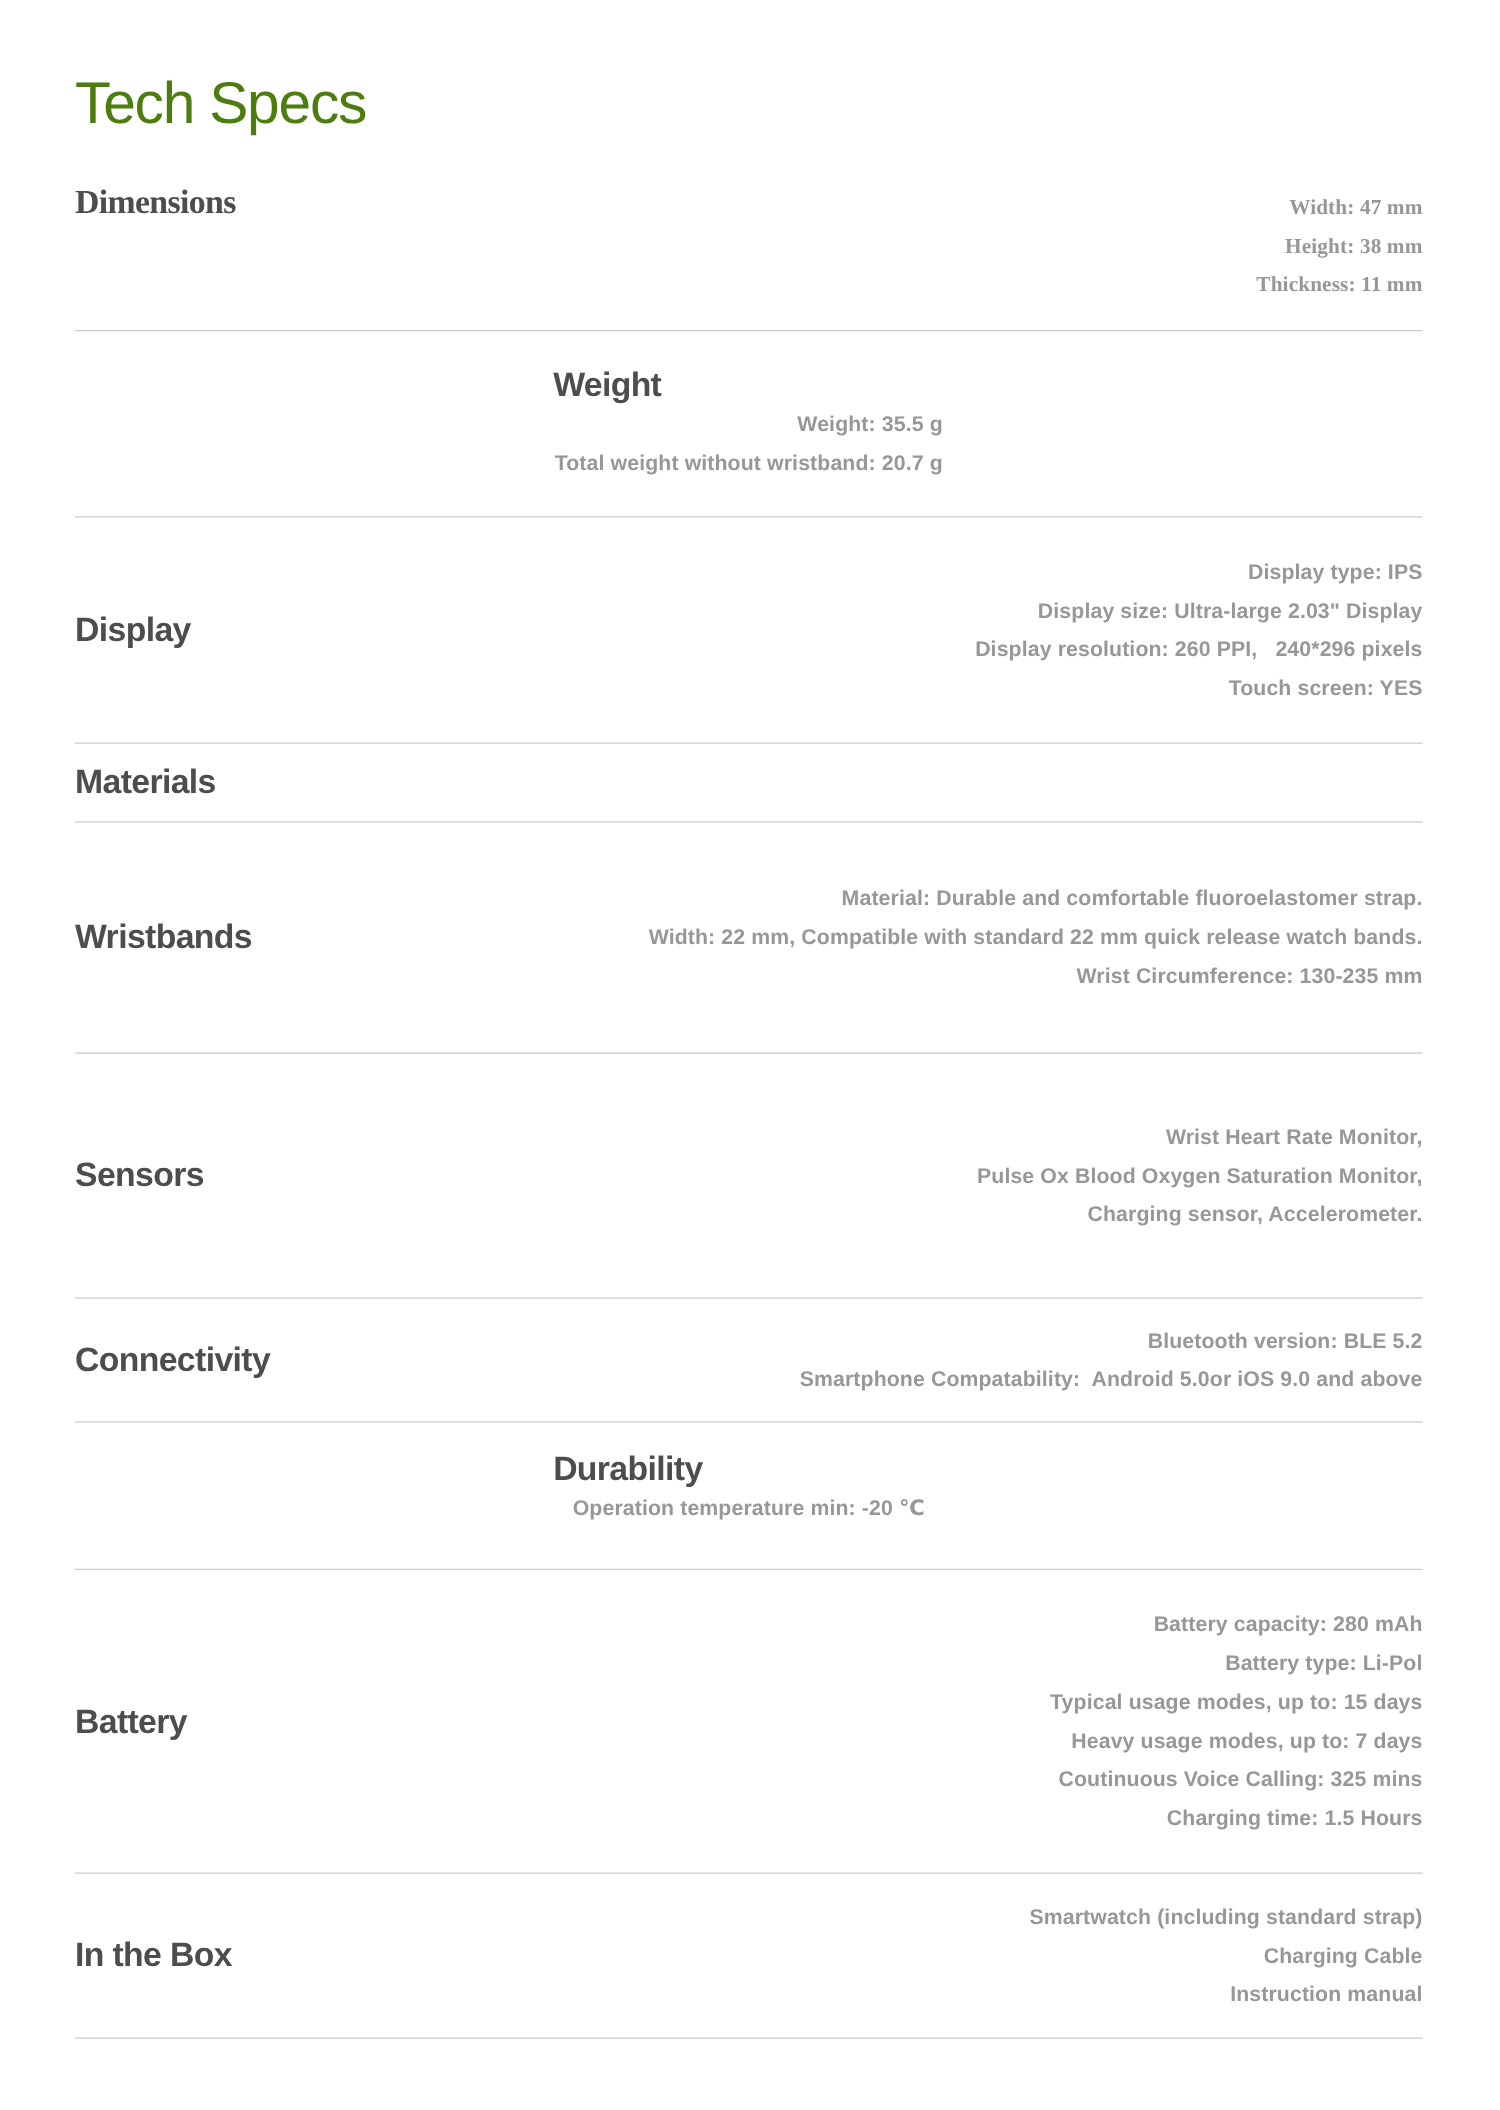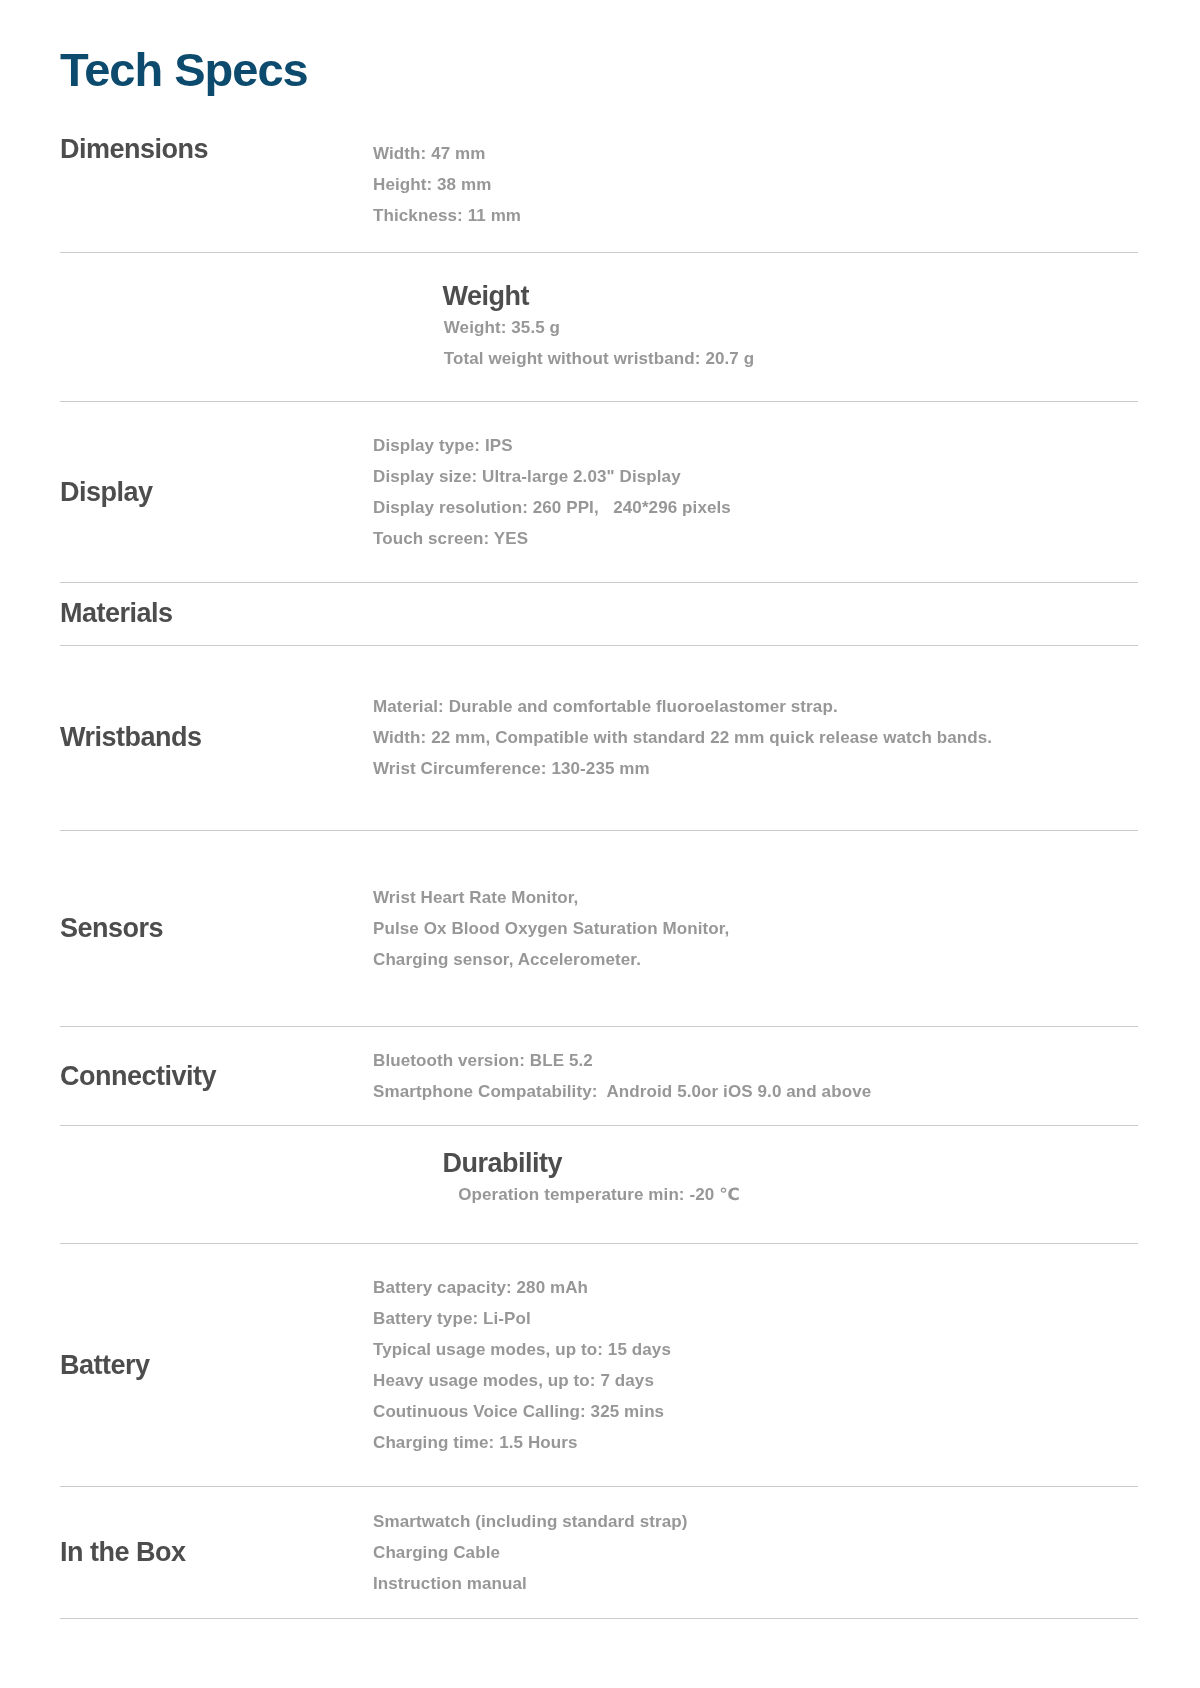--- a/index.html
+++ b/index.html
@@ -6,44 +6,44 @@
   body {
     width: 1200px;
     height: 1688px;
     box-sizing: border-box;
     background: #ffffff;
     padding: 0 62px 0 60px;
     font-family: "Liberation Sans", "DejaVu Sans", sans-serif;
     overflow: hidden;
   }
   .page-title {
-    padding-top: 40px;
+    padding-top: 52px;
     height: 64px;
     font-size: 47px;
-    font-weight: 700;
+    font-weight: 400;
     letter-spacing: -1px;
-    color: #0c4a6e;
+    color: #4d7c0f;
     line-height: 60px;
   }
   .section {
     display: flex;
     align-items: center;
   }
-  .section.top-align { align-items: flex-start; }
+  .section.top-align { align-items: flex-start; font-family: Liberation Serif, serif; }
   .section.top-align .label { margin-top: -4px; }
   .label {
     width: 313px;
     flex-shrink: 0;
     font-size: 27px;
     font-weight: 700;
     letter-spacing: -0.5px;
     color: #4d4d4d;
     line-height: 31px;
   }
-  .values { flex: 1; min-width: 0; }
+  .values { flex: 1; min-width: 0; text-align: right; }
   .vline {
     font-size: 17px;
     font-weight: 700;
     color: #979797;
     line-height: 31px;
     white-space: pre-wrap;
     letter-spacing: 0.1px;
   }
   .divider {
     border: none;

